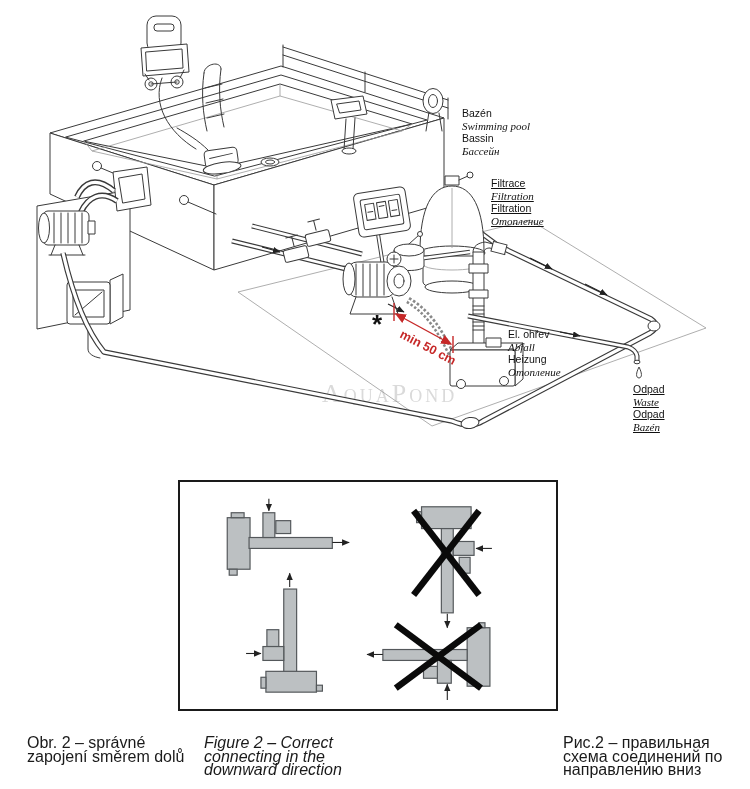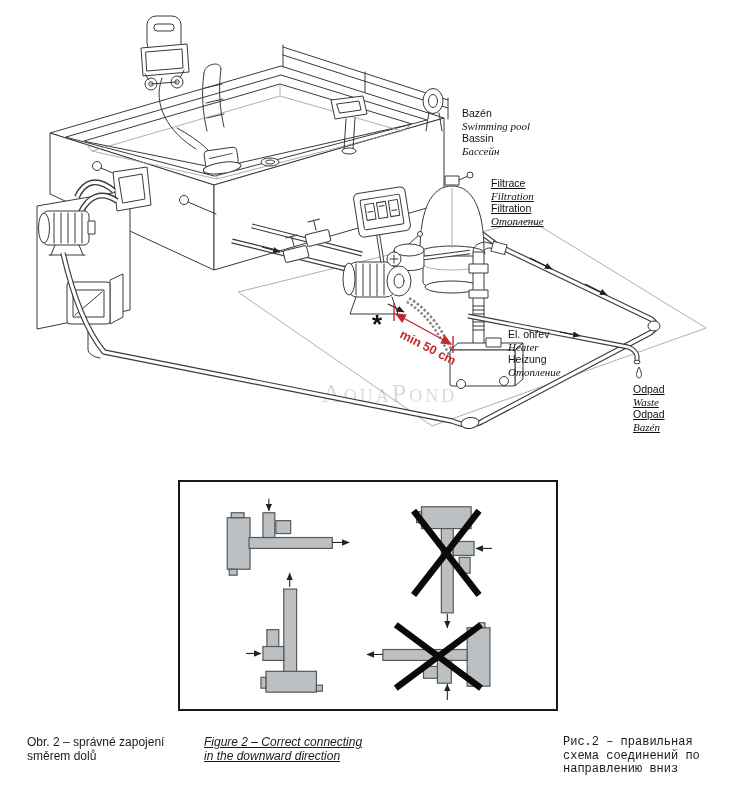--- a/index.html
+++ b/index.html
@@ -5,22 +5,22 @@
   html,body{margin:0;padding:0;background:#fff;}
   .page{position:relative;width:750px;height:789px;background:#ffffff;overflow:hidden;
         font-family:"Liberation Sans", sans-serif;color:#111;}
   svg{display:block;}
   .lw{stroke:#3a3a3a;stroke-width:1;fill:none;stroke-linecap:round;stroke-linejoin:round;}
   .fw{stroke:#3a3a3a;stroke-width:1;fill:#ffffff;stroke-linejoin:round;}
   .thin{stroke:#999;stroke-width:.8;fill:none;}
   .label-block{position:absolute;font-size:10.5px;line-height:12.5px;white-space:nowrap;}
   .label-block .ln{display:block;}
   .label-block .it{font-family:"Liberation Serif", serif;font-style:italic;font-size:11px;}
-  .caption{position:absolute;font-size:12px;line-height:13.5px;color:#1a1a1a;}
-  .caption.it{font-style:italic;text-decoration:underline;}
+  .caption{position:absolute;font-size:16px;line-height:13.5px;color:#1a1a1a;}
+  .caption.it{font-style:italic;}
   .figure-box{position:absolute;left:178px;top:480px;width:376px;height:227px;
               border:2px solid #1a1a1a;background:#fff;box-sizing:content-box;}
   .gray{fill:#bcc0c2;stroke:#54585b;stroke-width:1.2;}
   .xmark{stroke:#0a0a0a;stroke-width:6.5;fill:none;}
   .darrow{stroke:#222;stroke-width:1.1;fill:none;}
   .red{stroke:#c62828;fill:none;stroke-width:1.4;}
   .redtext{fill:#c62828;font-weight:bold;font-size:12.5px;font-family:"Liberation Sans",sans-serif;}
   .wm{fill:#dadada;font-family:"Liberation Serif",serif;font-variant:small-caps;
       font-size:26px;letter-spacing:3px;}
 </style>
@@ -253,21 +253,21 @@
     <span class="ln it">Бассейн</span>
   </div>
   <div class="label-block" style="left:491px;top:177px;text-decoration:underline;">
     <span class="ln">Filtrace</span>
     <span class="ln it">Filtration</span>
     <span class="ln">Filtration</span>
     <span class="ln it">Отопление</span>
   </div>
   <div class="label-block" style="left:508px;top:328px;">
     <span class="ln">El. ohřev</span>
-    <span class="ln it">Heater</span>
+    <span class="ln it">Abfall</span>
     <span class="ln">Heizung</span>
     <span class="ln it">Отопление</span>
   </div>
   <div class="label-block" style="left:633px;top:383px;text-decoration:underline;">
     <span class="ln">Odpad</span>
     <span class="ln it">Waste</span>
     <span class="ln">Odpad</span>
     <span class="ln it">Bazén</span>
   </div>
 
@@ -326,15 +326,15 @@
         <g class="xmark">
           <line x1="217" y1="144" x2="303" y2="208"></line>
           <line x1="303" y1="144" x2="217" y2="208"></line>
         </g>
       </g>
     </svg>
   </div>
 
   <div class="caption" style="left:27px;top:736px;width:158px;">Obr. 2 – správné zapojení směrem dolů</div>
   <div class="caption it" style="left:204px;top:736px;width:170px;">Figure 2 – Correct connecting in the downward direction</div>
-  <div class="caption" style="left:563px;top:736px;width:162px;font-family:Liberation Mono, monospace;">Рис.2 – правильная схема соединений по направлению вниз</div>
+  <div class="caption" style="left:563px;top:736px;width:162px;">Рис.2 – правильная схема соединений по направлению вниз</div>
 
 </div>
 
 </body></html>

